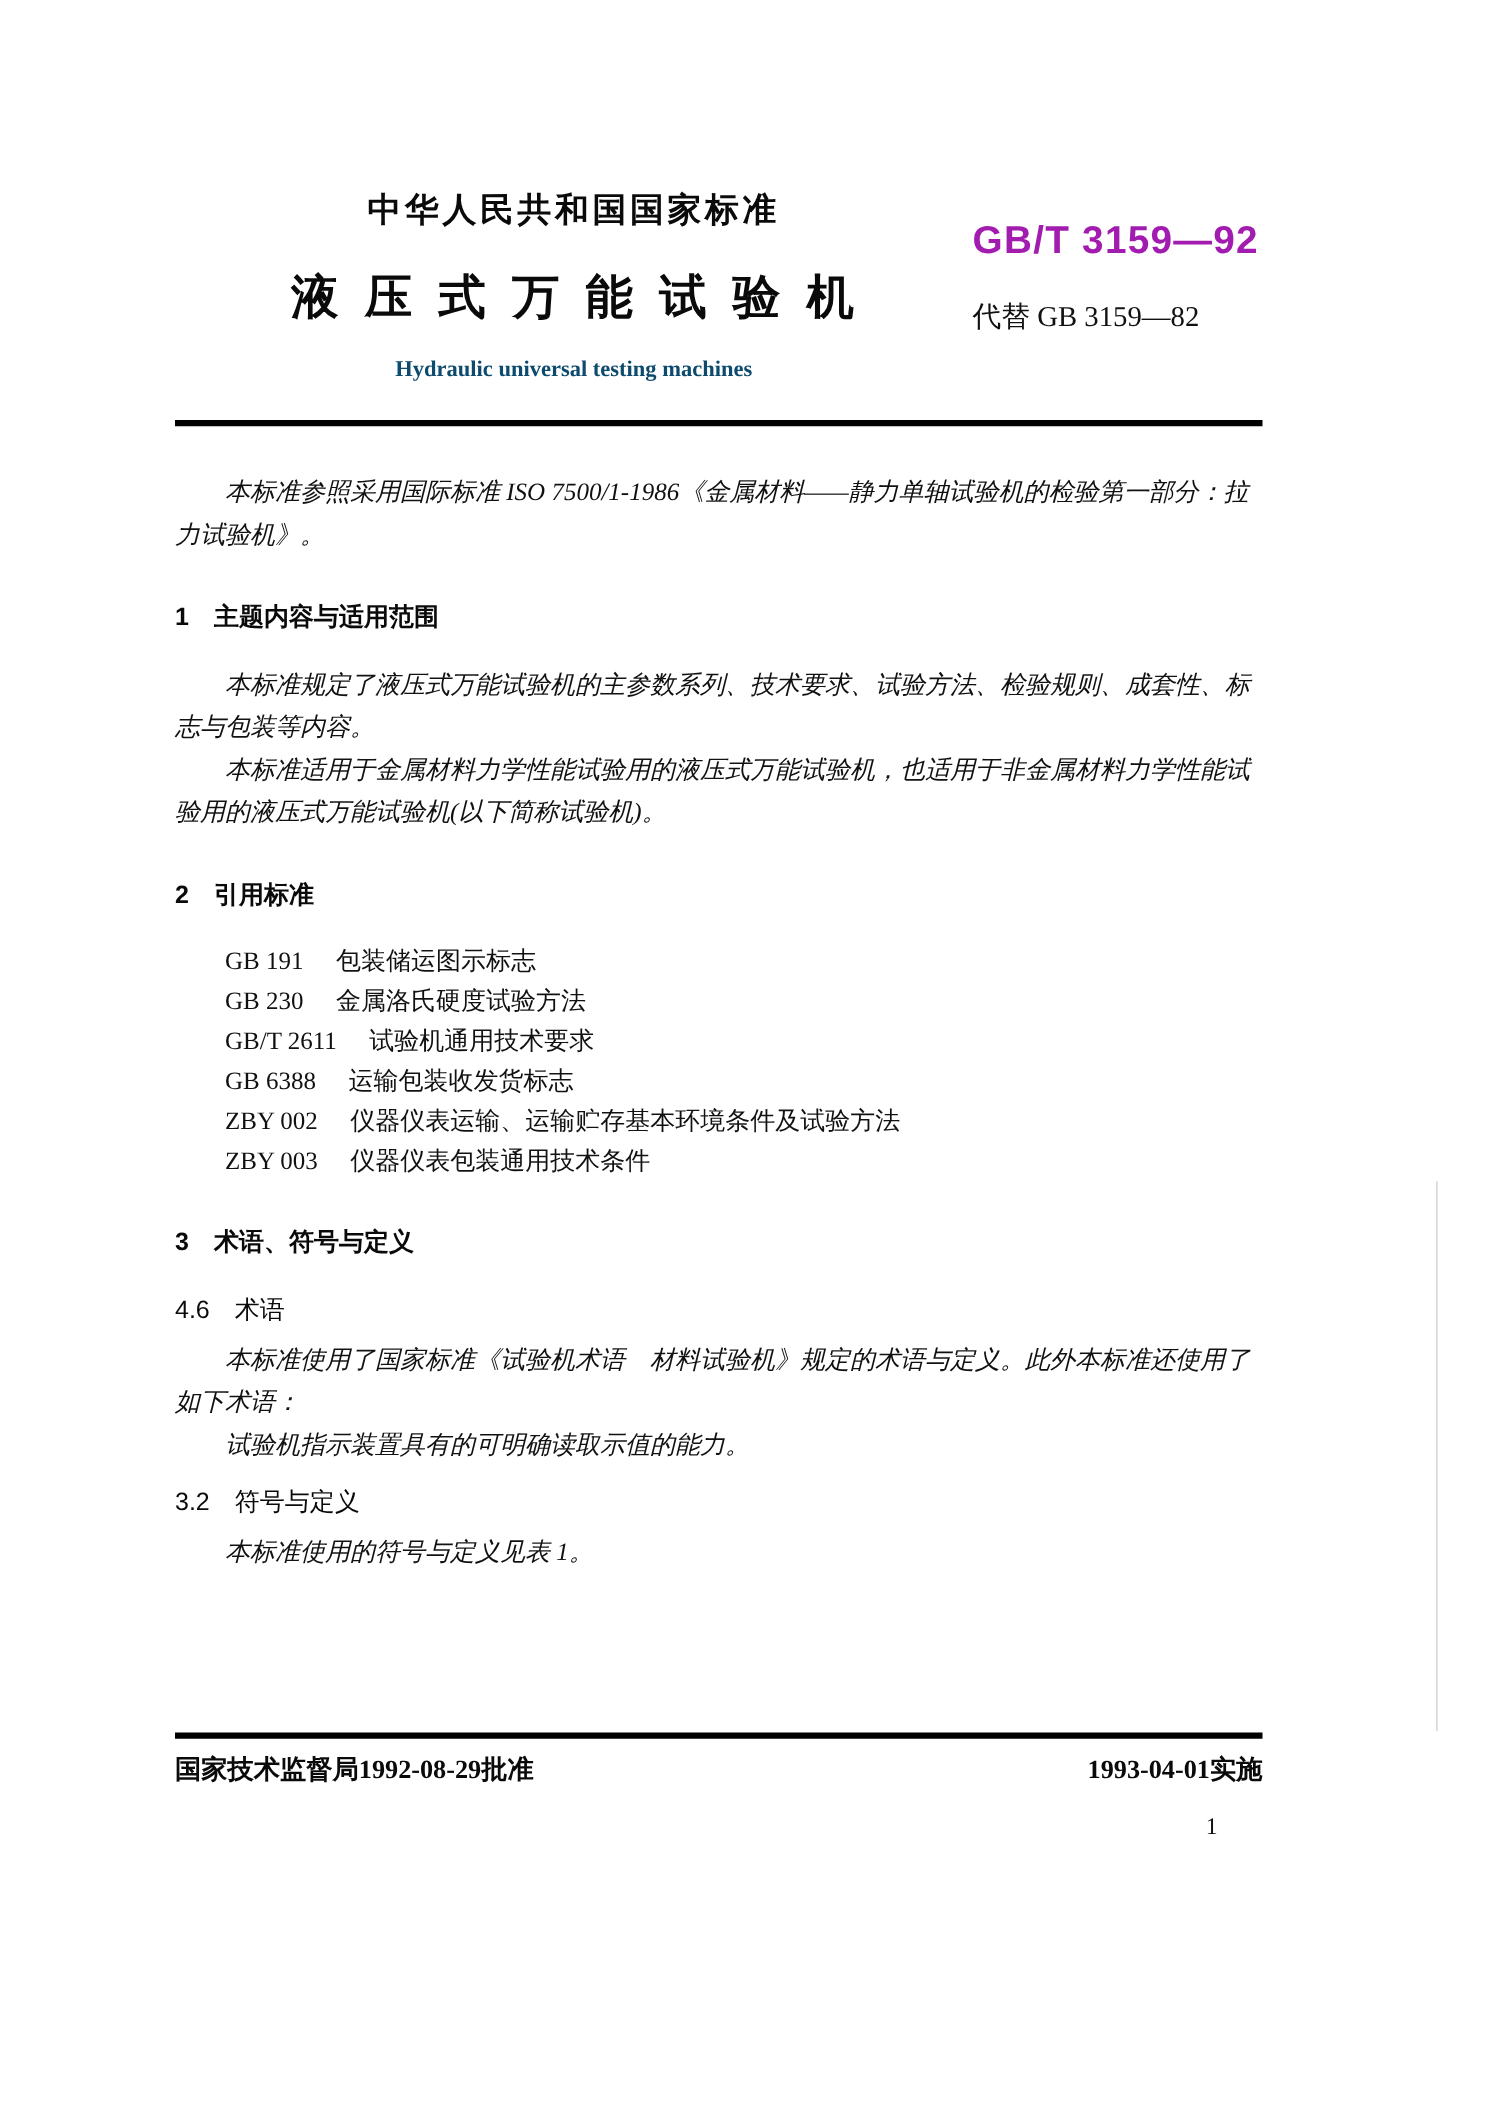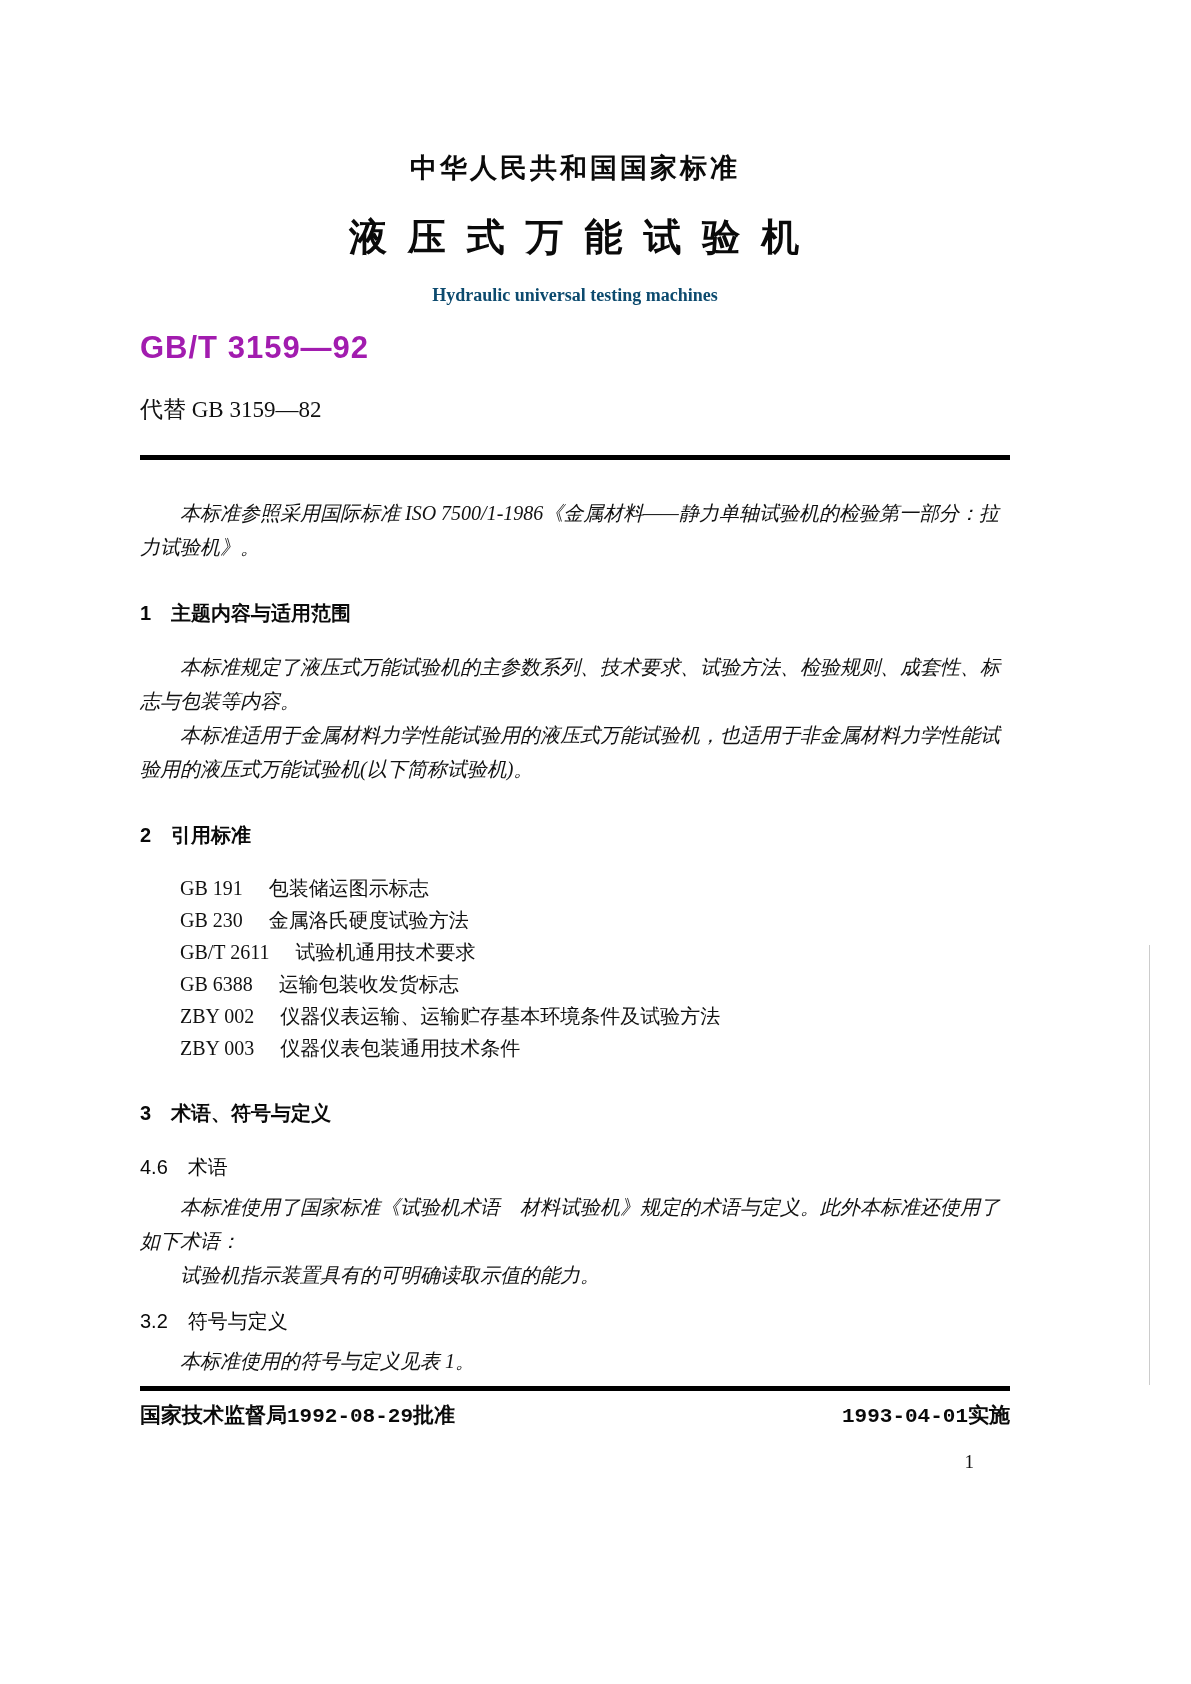--- a/index.html
+++ b/index.html
@@ -13,21 +13,21 @@
     height: 1684px;
     margin: 0 auto;
     background: #ffffff;
     box-sizing: border-box;
     padding: 150px 181px 0 140px;
     color: #111;
     font-family: "Liberation Serif", "DejaVu Serif", serif;
     overflow: hidden;
   }
   
-  .doc-header { display: flex; flex-direction: column; }
+  .doc-header { display: flex; }
   .header-main { flex: 1; text-align: center; }
   .header-side { width: 232px; box-sizing: border-box; padding-top: 24px; text-align: left; }
   .std-label {
     font-family: "Liberation Sans", "DejaVu Sans", sans-serif;
     font-weight: bold;
     font-size: 27px;
     letter-spacing: 3px;
     color: #0a0a0a;
   }
   .title-cn {
@@ -97,21 +97,21 @@
   .doc-footer {
     position: absolute;
     left: 140px;
     right: 181px;
     top: 1386px;
   }
   .footer-row {
     display: flex;
     justify-content: space-between;
     margin-top: 10px;
-    font-family: Liberation Mono, monospace;
+    font-family: Liberation Serif, serif;
     font-weight: bold;
     font-size: 21px;
     color: #0a0a0a;
   }
   .page-number {
     text-align: right;
     padding-right: 36px;
     margin-top: 22px;
     font-size: 19px;
   }

